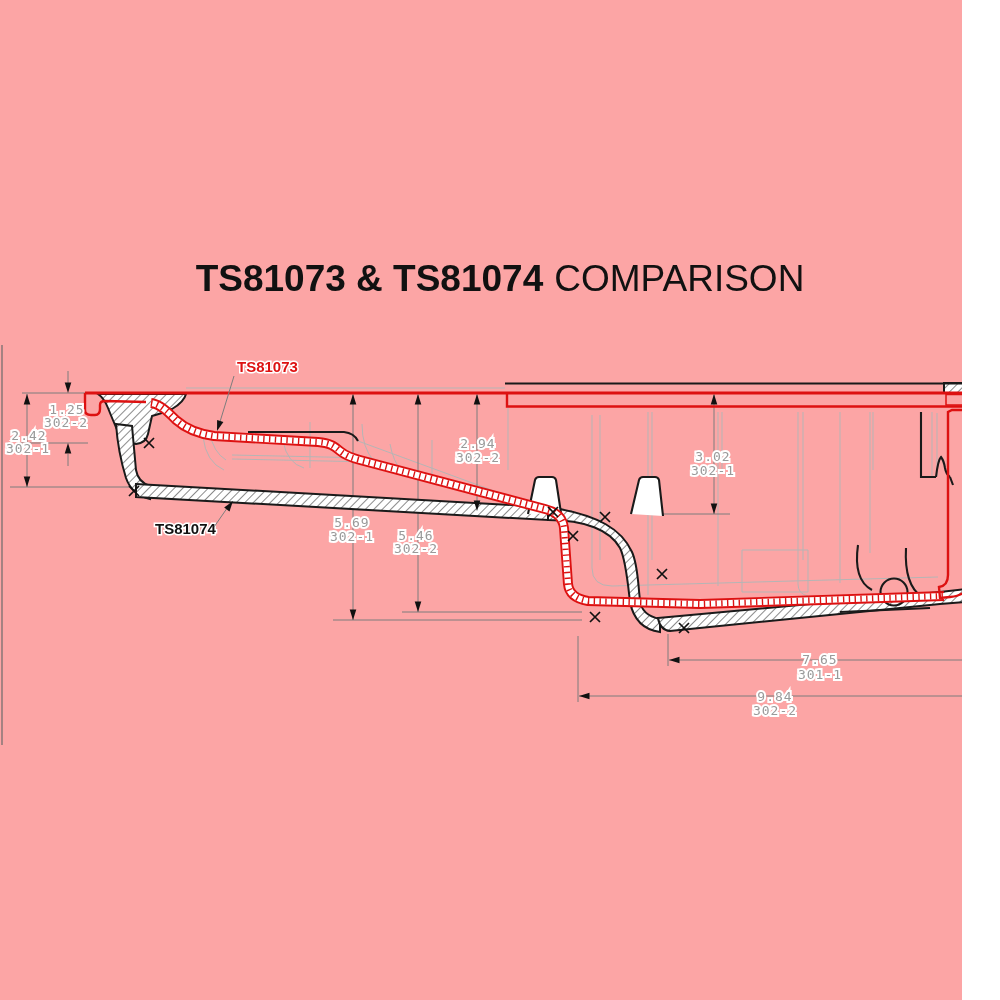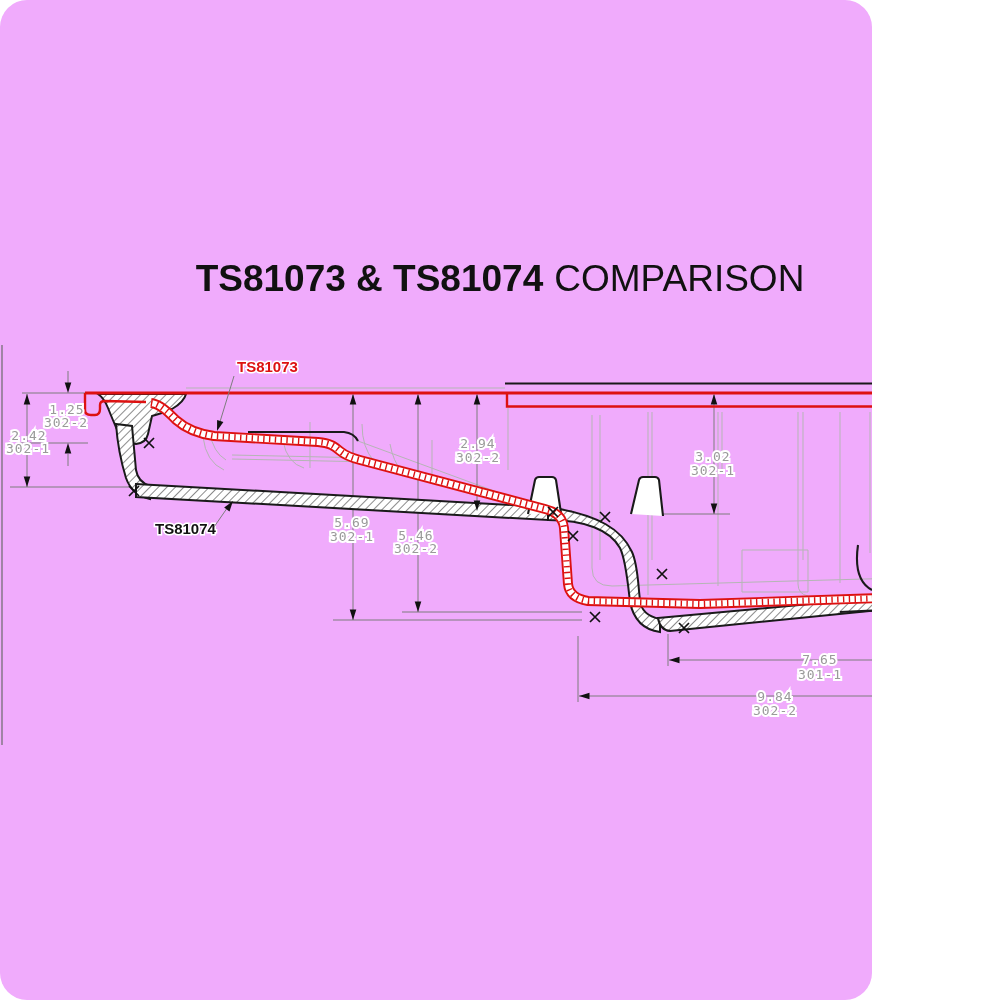--- a/index.html
+++ b/index.html
@@ -1,17 +1,17 @@
 <!DOCTYPE html>
 <html><head>
 <meta charset="utf-8">
 <style>
   html,body{margin:0;padding:0;background:#fff;}
-  .page{position:relative;width:872px;height:1000px;background:#f0abfc;overflow:hidden;
-        font-family:"Liberation Sans",sans-serif;border-radius:27px;}
+  .page{position:relative;width:962px;height:1000px;background:#fca5a5;overflow:hidden;
+        font-family:"Liberation Sans",sans-serif;}
   svg{position:absolute;top:0;left:0;}
   .title-txt{font-family:"Liberation Sans",sans-serif;font-size:37px;fill:#111;}
   .title-b{font-weight:bold;}
   .dimtxt{font-family:"DejaVu Sans Mono",monospace;font-size:13px;fill:#9a9a9a;
           letter-spacing:1px;text-anchor:middle;paint-order:stroke;stroke:#ffffff;stroke-width:4px;}
   .lbl{font-family:"Liberation Sans",sans-serif;font-size:15px;font-weight:bold;paint-order:stroke;stroke:#fff;stroke-width:3px;}
   .gray{stroke:#b5b5b5;stroke-width:1;fill:none;}
   .dimline{stroke:#7d7d7d;stroke-width:1;fill:none;}
   .blk{stroke:#1a1a1a;fill:none;}
   .red{stroke:#dd1111;fill:none;}

